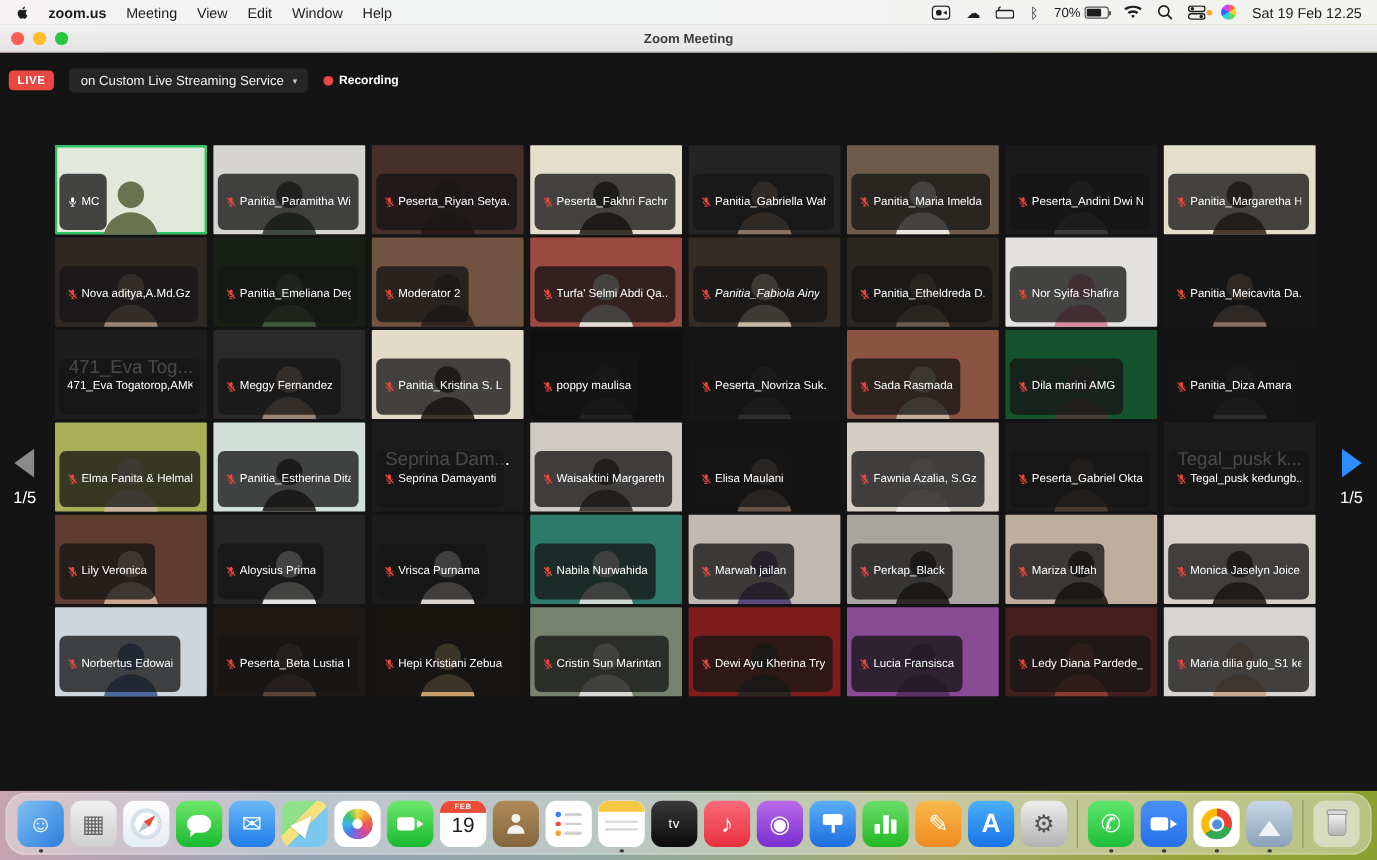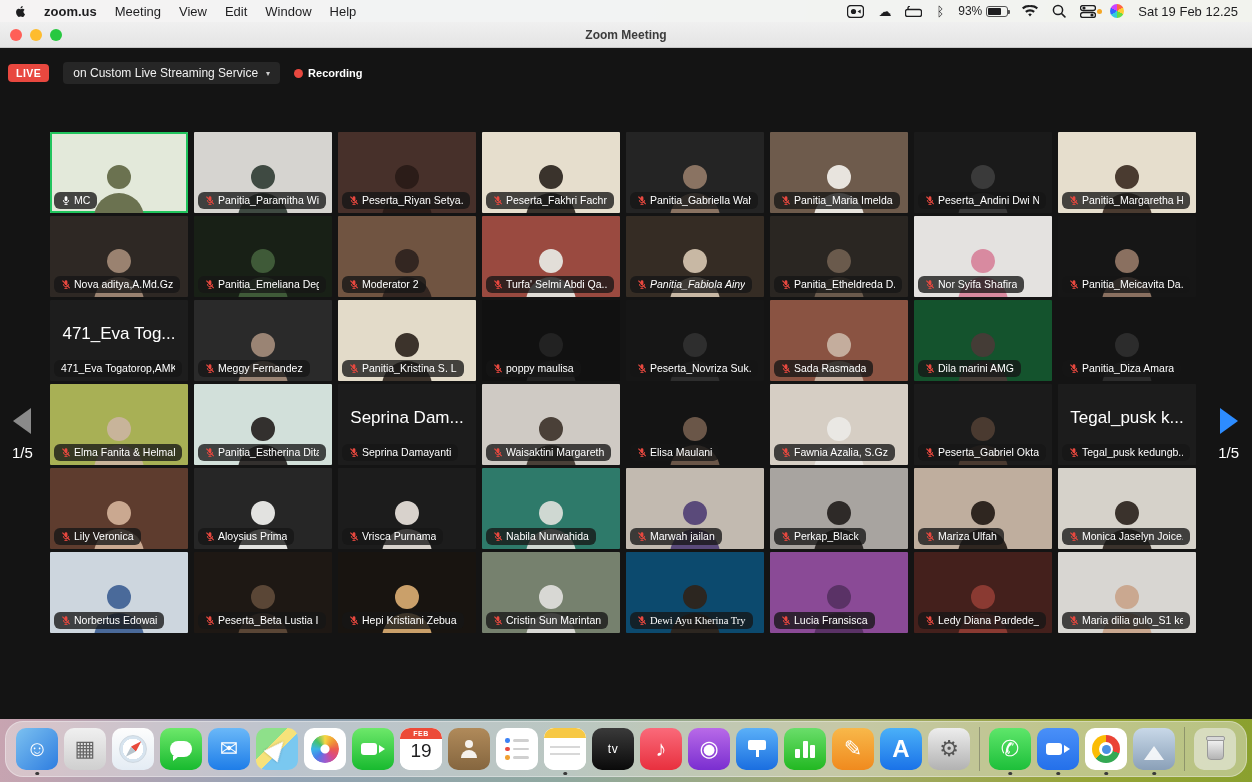--- a/index.html
+++ b/index.html
@@ -56,21 +56,21 @@
   .tile { position:relative; overflow:hidden; border-radius:1px; }
   .tile.active { outline:2px solid var(--active-green,#21c45d); outline-offset:-2px; }
   .person { position:absolute; left:50%; bottom:-6px; transform:translateX(-50%); width:64px; height:56px; }
   .person::before { content:''; position:absolute; left:50%; top:2px; transform:translateX(-50%);
     width:24px; height:24px; border-radius:50%; background:var(--p,#333); }
   .person::after { content:''; position:absolute; left:50%; bottom:0; transform:translateX(-50%);
     width:50px; height:26px; border-radius:25px 25px 0 0; background:var(--p,#333); }
   .tile-display { position:absolute; left:4px; right:4px; top:24px; text-align:center; font-size:17px; color:#fff;
     white-space:nowrap; overflow:hidden; }
   .name-tag { position:absolute; left:4px; bottom:4px; display:flex; align-items:center; gap:3px;
-    background:rgba(22,22,22,.78); border-radius:6px; padding:2px 7px; max-width:calc(100% - 10px); }
+    background:rgba(22,22,22,.78); border-radius:6px; padding:19px 7px; max-width:calc(100% - 10px); }
   .name-tag span { font-size:10.5px; color:#fff; white-space:nowrap; overflow:hidden; line-height:1.25; }
   .name-tag svg { flex:0 0 auto; }
 
   
   .pager { position:absolute; display:flex; flex-direction:column; align-items:center; gap:10px; top:360px; }
   .pager-left { left:12px; } .pager-right { right:13px; }
   .arrow-left { width:0; height:0; border-top:13px solid transparent; border-bottom:13px solid transparent;
     border-right:18px solid #8a8a8a; }
   .arrow-right { width:0; height:0; border-top:13px solid transparent; border-bottom:13px solid transparent;
     border-left:18px solid var(--nav-blue,#2d8cff); }
@@ -158,21 +158,21 @@
         <circle cx="6.5" cy="6.5" r="2.6" fill="#1d1d1f"></circle>
         <path d="M10.5 6.5l3.2-2v4z" fill="#1d1d1f"></path>
       </svg>
     <span class="mb-glyph">☁</span>
     <svg width="17" height="11" viewBox="0 0 17 11">
         <rect x="0.5" y="3.5" width="16" height="7" rx="2" fill="none" stroke="#1d1d1f" stroke-width="1.3"></rect>
         <path d="M3 3.5V2a2 2 0 0 1 2-2" fill="none" stroke="#1d1d1f" stroke-width="1.3"></path>
       </svg>
     <span class="mb-glyph">ᛒ</span>
     <span class="battery-wrap">
-      <span>93%</span>
+      <span>70%</span>
       <span class="battery">
           <i></i>
         </span>
     </span>
     <svg width="16" height="12" viewBox="0 0 16 12">
         <path d="M8 10.8l1.8-2.1a2.8 2.8 0 0 0-3.6 0zM8 6a5.5 5.5 0 0 1 3.4 1.2l1.5-1.8A7.8 7.8 0 0 0 8 3.7a7.8 7.8 0 0 0-4.9 1.7l1.5 1.8A5.5 5.5 0 0 1 8 6zm0-4.6c2.5 0 4.8.9 6.6 2.3L16 2A10.6 10.6 0 0 0 8 -0.4 10.6 10.6 0 0 0 0 2l1.4 1.7A10 10 0 0 1 8 1.4z" fill="#1d1d1f" transform="translate(0,0.6)"></path>
       </svg>
     <svg width="14" height="14" viewBox="0 0 14 14">
         <circle cx="6" cy="6" r="4.6" fill="none" stroke="#1d1d1f" stroke-width="1.5"></circle>
         <path d="M9.5 9.5l3.4 3.4" stroke="#1d1d1f" stroke-width="1.6" stroke-linecap="round"></path>
@@ -685,21 +685,21 @@
           <div class="person" style="--p: #d8d8d4;"></div>
           <div class="name-tag">
             <svg width="10" height="11" viewBox="0 0 14 14">
               <rect x="5" y="1" width="4" height="6.8" rx="2" fill="#e8483f"></rect>
               <path d="M3.2 6.3a3.8 3.8 0 0 0 7.6 0M7 10.1v2.1M4.8 12.6h4.4" fill="none" stroke="#e8483f" stroke-width="1.2"></path>
               <path d="M2 1.6l10.2 10.6" stroke="#e8483f" stroke-width="1.6"></path>
             </svg>
             <span>Cristin Sun Marintan</span>
           </div>
         </div>
-        <div class="tile" style="background: #0c4a6e; font-family: Liberation Serif, serif;">
+        <div class="tile" style="background: #7f1d1d;">
           <div class="person" style="--p: #2c2620;"></div>
           <div class="name-tag">
             <svg width="10" height="11" viewBox="0 0 14 14">
               <rect x="5" y="1" width="4" height="6.8" rx="2" fill="#e8483f"></rect>
               <path d="M3.2 6.3a3.8 3.8 0 0 0 7.6 0M7 10.1v2.1M4.8 12.6h4.4" fill="none" stroke="#e8483f" stroke-width="1.2"></path>
               <path d="M2 1.6l10.2 10.6" stroke="#e8483f" stroke-width="1.6"></path>
             </svg>
             <span>Dewi Ayu Kherina Try</span>
           </div>
         </div>

